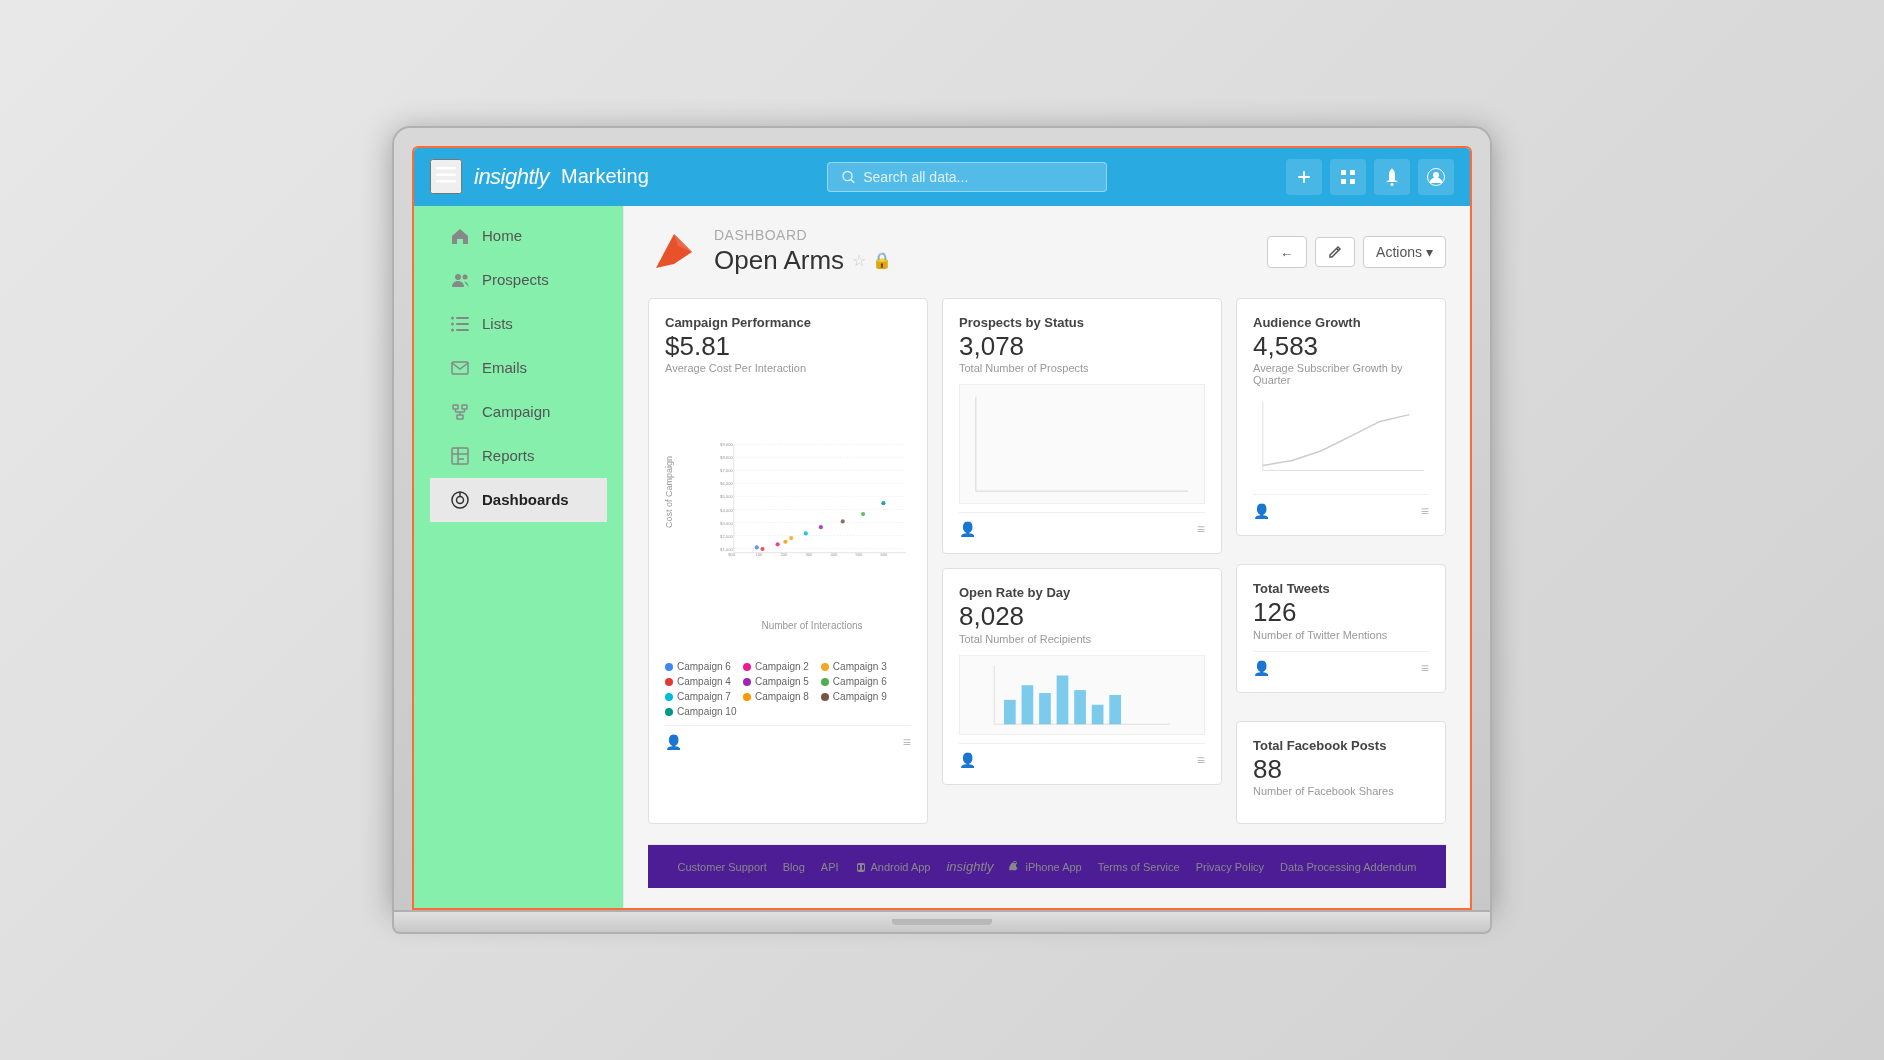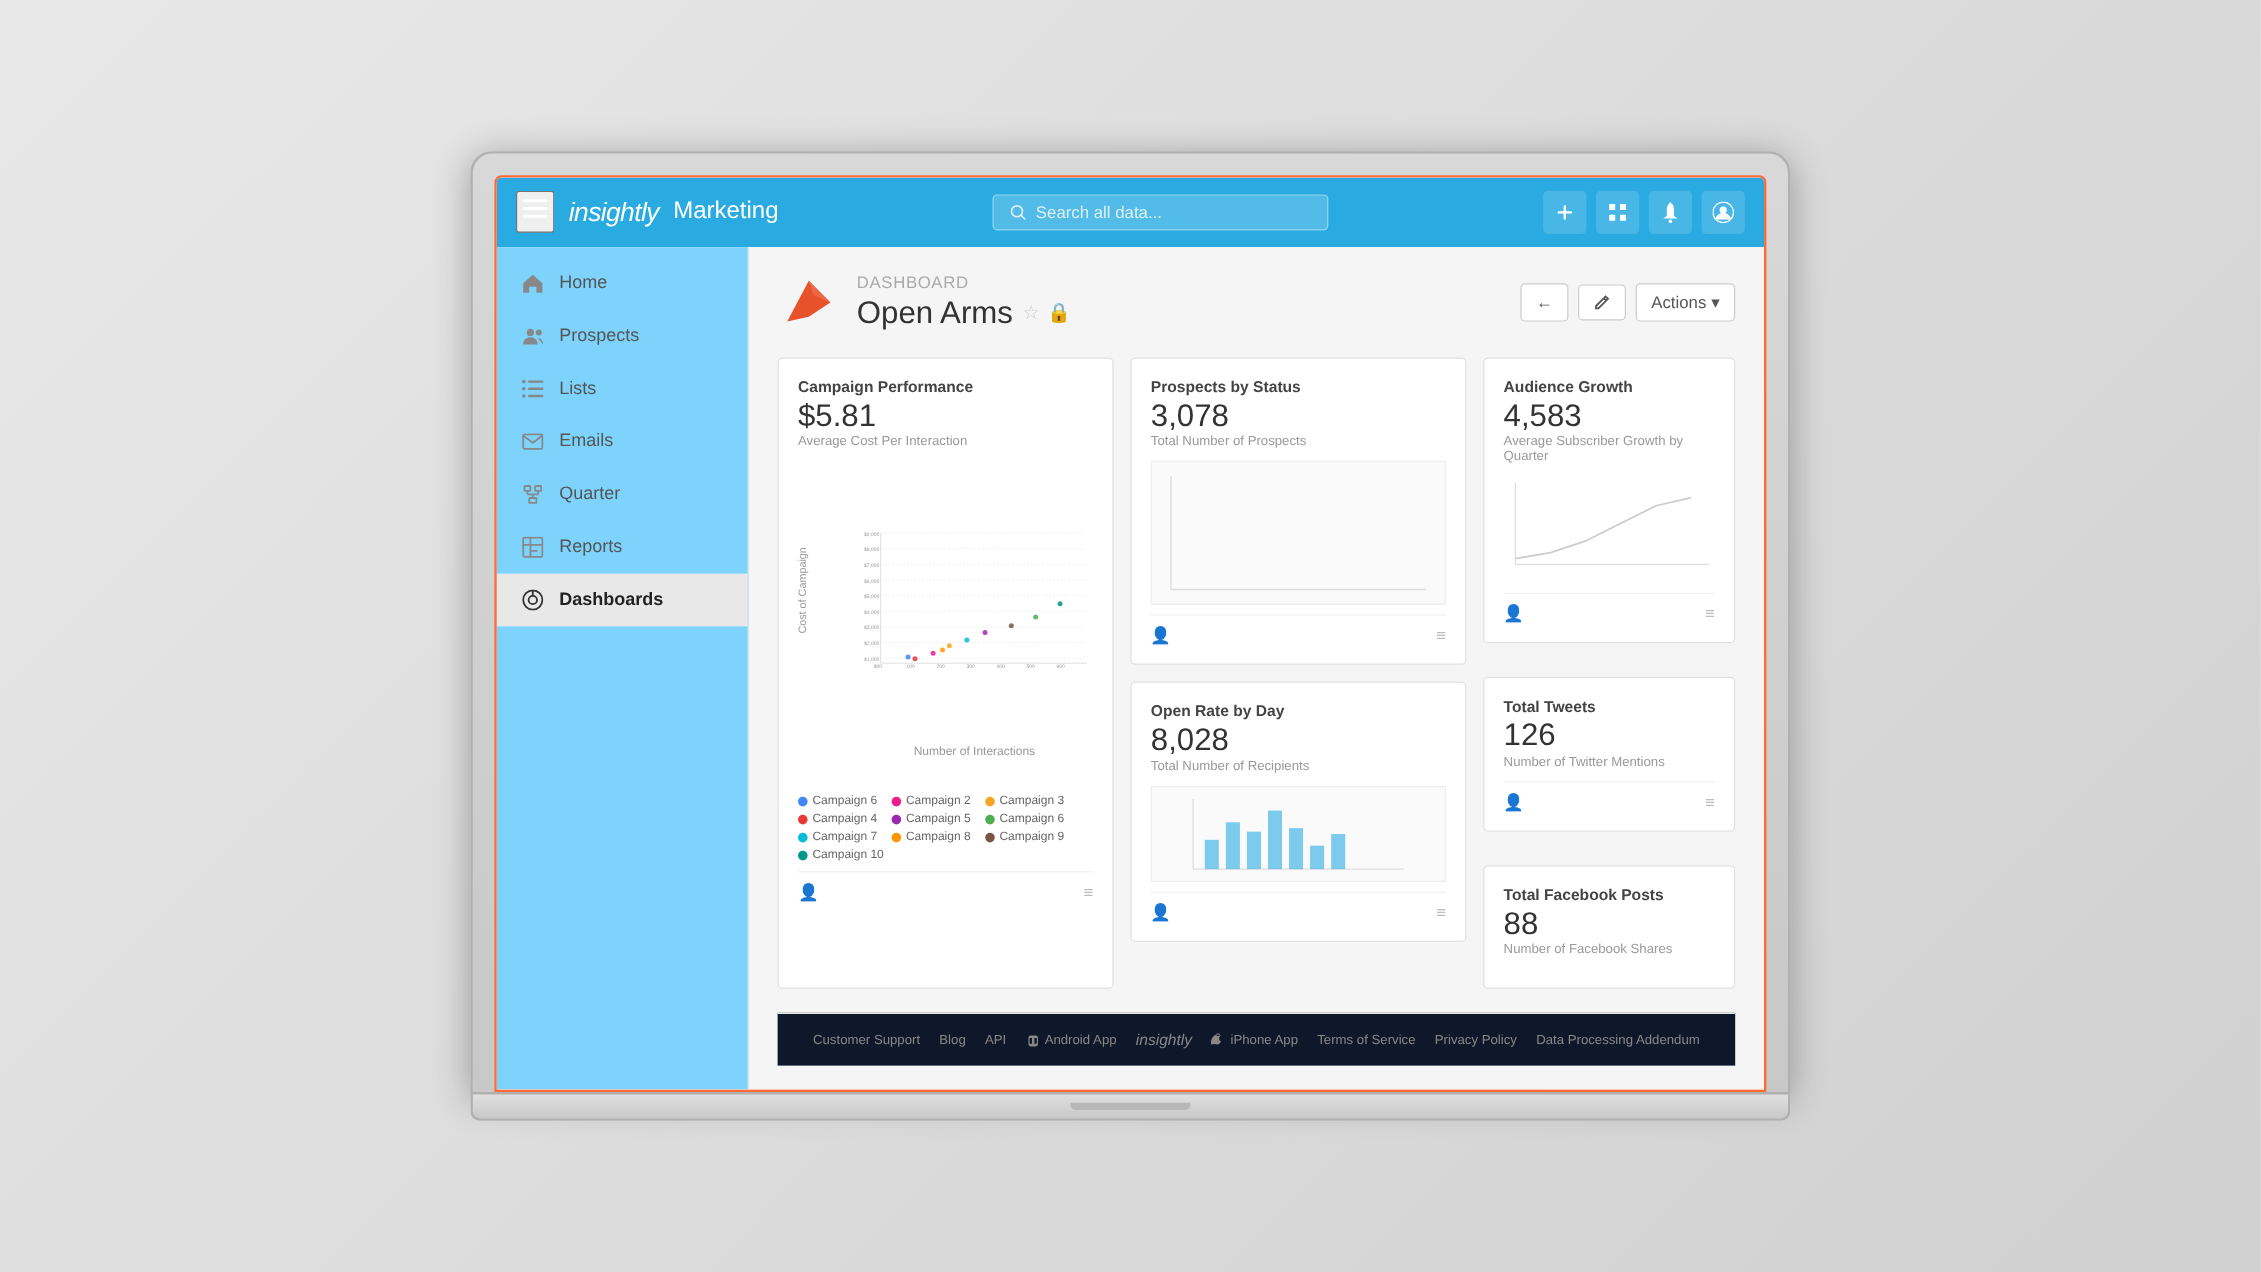--- a/index.html
+++ b/index.html
@@ -131,23 +131,23 @@
     
     .main-layout {
       display: flex;
       background: #f5f5f5;
       min-height: 560px;
     }
 
     
     .sidebar {
       width: 210px;
-      background: #7dd3fc;
+      background: #86efac;
       border-right: 1px solid #e8e8e8;
-      padding: 8px 0;
+      padding: 8px 16px;
       flex-shrink: 0;
     }
 
     .sidebar-item {
       display: flex;
       align-items: center;
       gap: 12px;
       padding: 12px 20px;
       cursor: pointer;
       color: #555;
@@ -325,21 +325,21 @@
     }
 
     .widget-col-middle {
       display: flex;
       flex-direction: column;
       gap: 14px;
     }
 
     
     .page-footer {
-      background: #0f172a;
+      background: #4c1d95;
       border-top: 1px solid #e8e8e8;
       padding: 14px 20px;
       display: flex;
       justify-content: center;
       align-items: center;
       gap: 16px;
       flex-wrap: wrap;
     }
 
     .footer-link {
@@ -485,21 +485,21 @@
                 <rect x="2" y="2" width="5" height="4" rx="0.5"></rect>
                 <rect x="11" y="2" width="5" height="4" rx="0.5"></rect>
                 <rect x="6" y="12" width="6" height="4" rx="0.5"></rect>
                 <line x1="4.5" y1="6" x2="4.5" y2="9"></line>
                 <line x1="13.5" y1="6" x2="13.5" y2="9"></line>
                 <line x1="4.5" y1="9" x2="9" y2="9"></line>
                 <line x1="13.5" y1="9" x2="9" y2="9"></line>
                 <line x1="9" y1="9" x2="9" y2="12"></line>
               </svg>
             </span>
-            <span>Quarter</span>
+            <span>Campaign</span>
           </div>
           <div class="sidebar-item">
             <span class="sidebar-icon">
               <svg width="18" height="18" viewBox="0 0 18 18" fill="none" stroke="#888" stroke-width="1.5">
                 <rect x="1" y="1" width="16" height="16" rx="1"></rect>
                 <line x1="1" y1="7" x2="17" y2="7"></line>
                 <line x1="7" y1="1" x2="7" y2="17"></line>
                 <line x1="7" y1="12" x2="13" y2="12"></line>
               </svg>
             </span>

